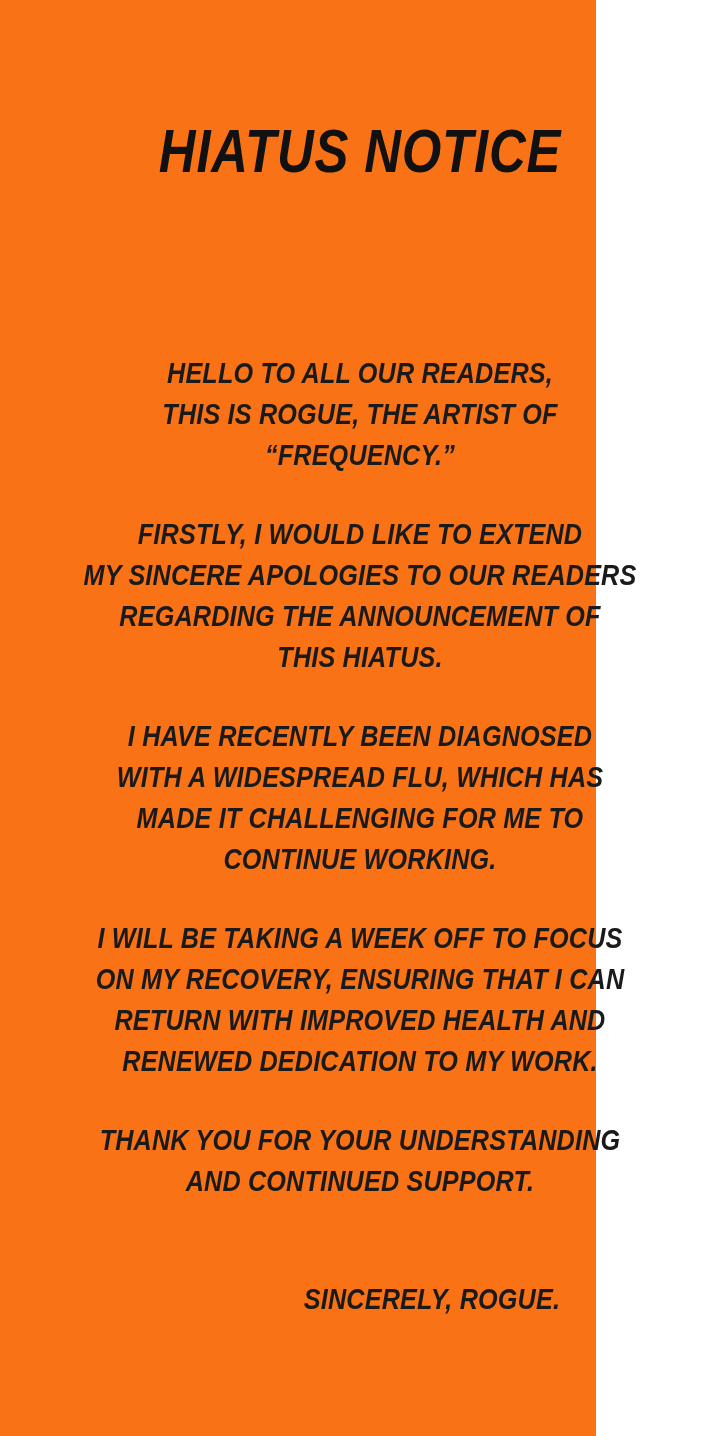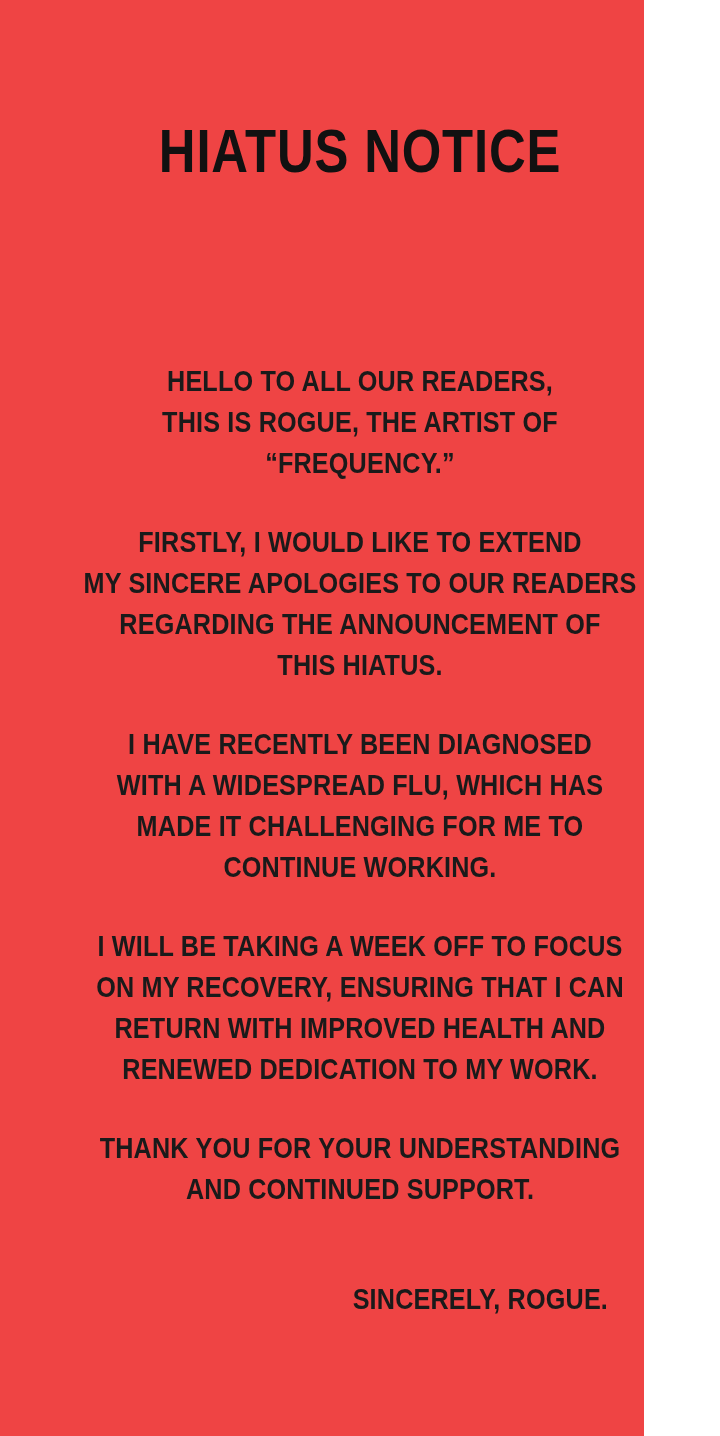--- a/index.html
+++ b/index.html
@@ -9,44 +9,45 @@
   body {
     width: 720px;
     height: 1436px;
     background: #ffffff;
     font-family: "Liberation Sans", sans-serif;
     color: #1a1a1a;
     overflow: hidden;
   }
   .page {
     position: relative;
-    width: 644px;
+    width: 596px;
     height: 1436px;
-    background: #ef4444;
+    background: #f97316;
     box-sizing: border-box;
+    font-style: italic;
   }
   .title {
     position: absolute;
     top: 118px;
     left: 0;
     width: 720px;
     text-align: center;
     font-family: "Liberation Sans", sans-serif;
     font-weight: bold;
     font-size: 62px;
     letter-spacing: 1px;
     line-height: 1.05;
     color: #111111;
     transform: scaleX(0.82);
     transform-origin: center center;
     white-space: nowrap;
   }
   .body-block {
     position: absolute;
-    top: 360px;
+    top: 352px;
     left: 0;
     width: 720px;
     text-align: center;
   }
   .para {
     font-family: "Liberation Sans", sans-serif;
     font-weight: bold;
     font-size: 30px;
     line-height: 41px;
     letter-spacing: 0.2px;

